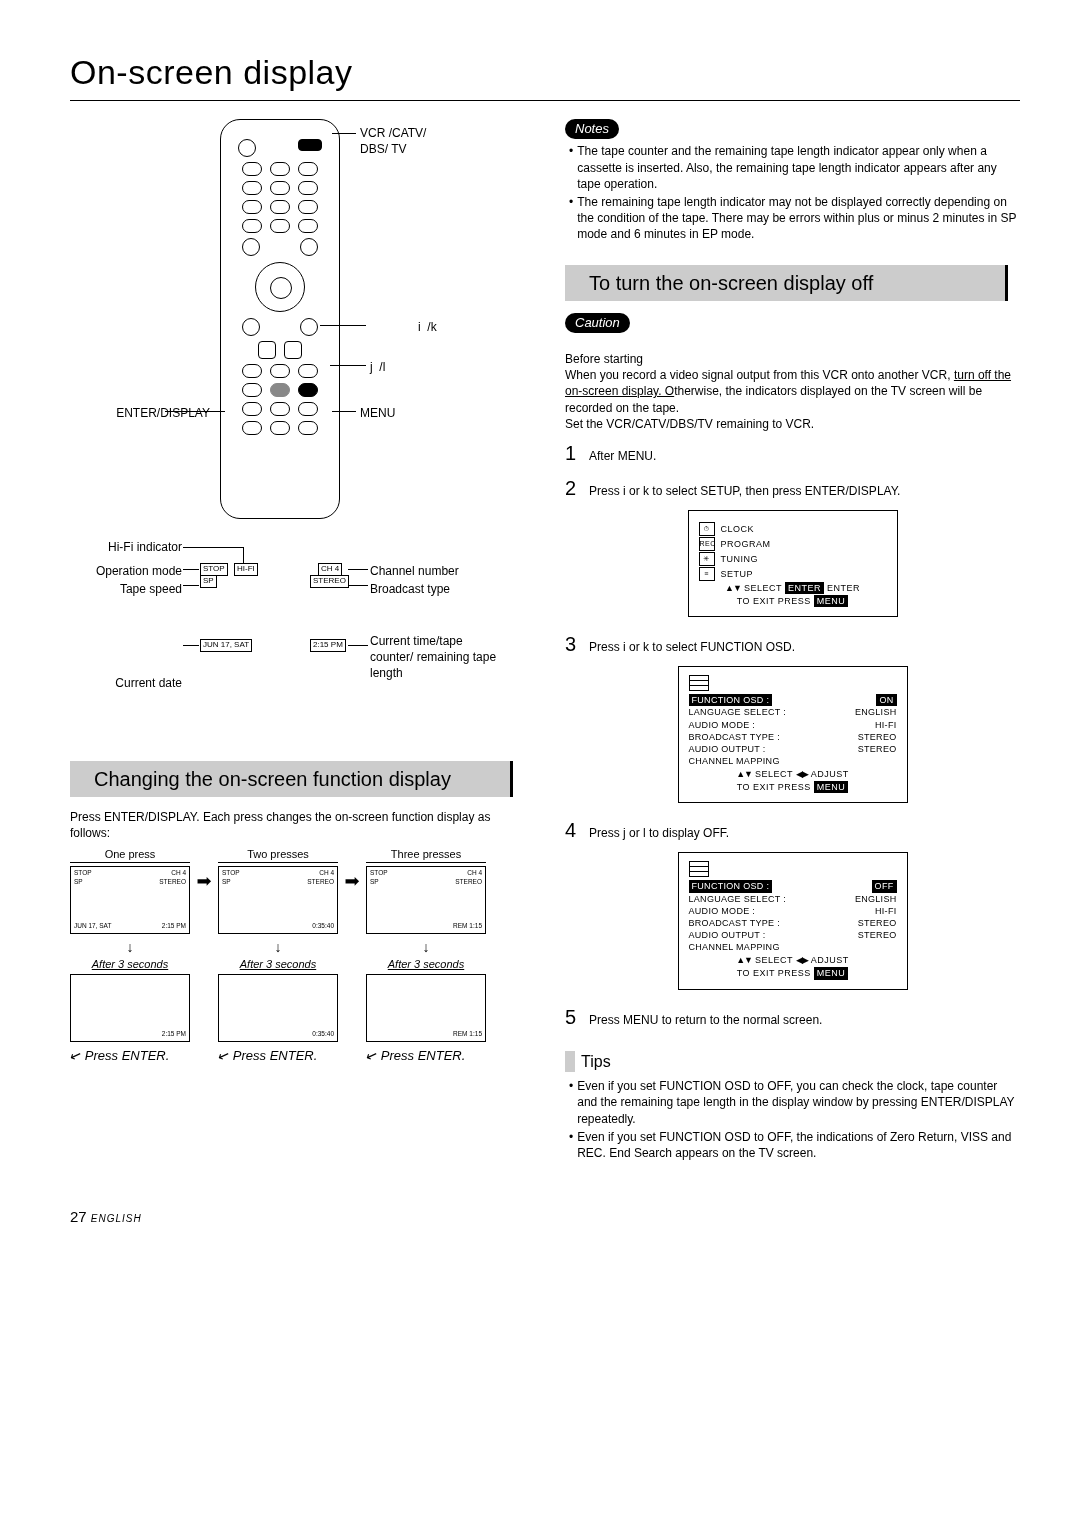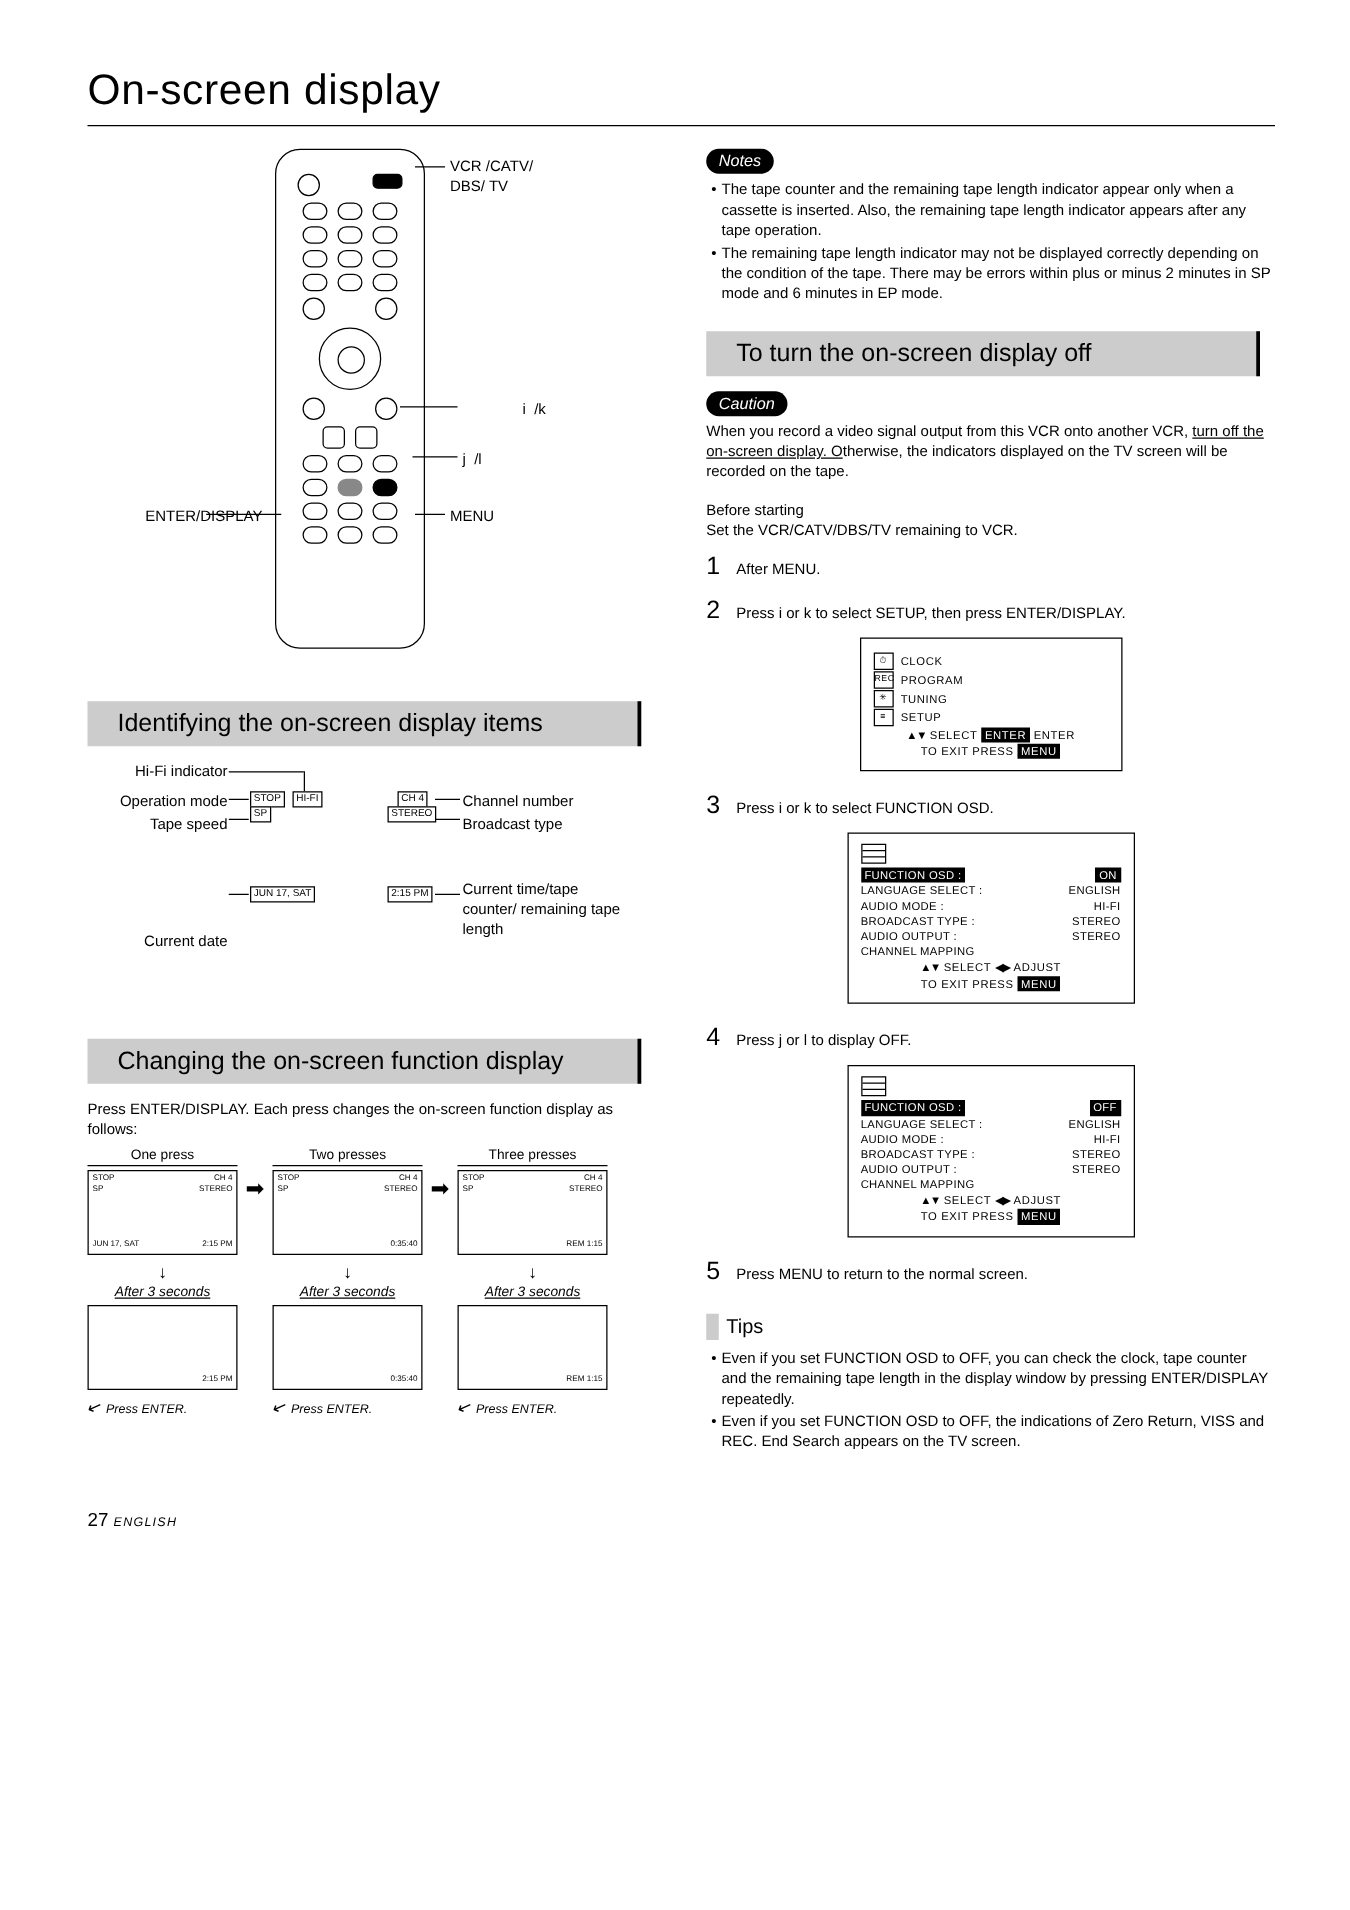--- a/index.html
+++ b/index.html
@@ -134,21 +134,21 @@
     margin-bottom:4px;
   }
   .tvbox .tl{position:absolute; left:3px; top:2px;}
   .tvbox .tr{position:absolute; right:3px; top:2px; text-align:right;}
   .tvbox .bl{position:absolute; left:3px; bottom:2px;}
   .tvbox .br{position:absolute; right:3px; bottom:2px;}
   .arrow-r{ width:16px; height:68px; display:flex; align-items:center; justify-content:center; font-size:18px;}
   .arrow-d::before{ content:"↓"; font-size:14px; display:block;}
   .arrow-dl::before{ content:"↘"; font-size:14px; display:inline-block; transform: scaleX(-1) rotate(-20deg);}
   .after { font-style: italic; font-size: 11px; text-decoration: underline; margin-bottom:2px;}
-  .press-enter { font-style: italic; font-size: 10px;}
+  .press-enter { font-style: italic; font-size: 13px;}
   .all-off { text-align:center; font-size:12px; margin-top:4px;}
 
   
   .menu-box {
     border:1.5px solid #000; width:210px; margin:6px auto 14px auto;
     padding:10px 10px 8px 10px; font-size:9px; box-sizing:border-box;
     position: relative;
   }
   .menu-box.small { width:230px; padding:8px 10px;}
   .menu-row { display:flex; align-items:center; gap:6px; margin:1px 0; letter-spacing:0.5px;}
@@ -245,21 +245,20 @@
       <div class="lbl-r" style="left:300px; top:240px;">j  /l</div>
       <div class="lead" style="left:260px; top:246px; width:36px;"></div>
 
       <div class="lbl-r" style="left:290px; top:286px;">MENU</div>
       <div class="lead" style="left:262px; top:292px; width:24px;"></div>
 
       <div class="lbl-r" style="left:0px; top:286px; width:140px; text-align:right;">ENTER/DISPLAY</div>
       <div class="lead" style="left:95px; top:292px; width:60px;"></div>
     </div>
 
-    <div class="section-head">Identifying the on-screen display items</div>
 
     <div class="osd-id">
       <div class="lab-l" style="left:0; top:0; width:112px;">Hi-Fi indicator</div>
       <div class="lab-l" style="left:0; top:24px; width:112px;">Operation mode</div>
       <div class="lab-l" style="left:0; top:42px; width:112px;">Tape speed</div>
       <div class="lab-l" style="left:0; top:100px; width:112px;margin-top:36px;">Current date</div>
 
       <div class="box" style="left:130px; top:24px;">STOP</div>
       <div class="box" style="left:164px; top:24px;">HI-FI</div>
       <div class="box" style="left:130px; top:36px;">SP</div>
@@ -348,25 +347,25 @@
         </div>
       <div class="item">
           <span class="dot"></span>
           <span>The remaining tape length indicator may not be displayed correctly depending on the condition of the tape. There may be errors within plus or minus 2 minutes in SP mode and 6 minutes in EP mode.</span>
         </div>
     </div>
 
     <div class="section-head">To turn the on-screen display off</div>
 
     <div class="pill">Caution</div>
+    <div style="margin-top:14px;">Before starting</div>
+
     <div>
       <span>When you record a video signal output from this VCR onto another VCR,  </span><span class="underline-strong">turn off the on-screen display. O</span><span>therwise, the indicators displayed on the TV screen will be recorded on the tape.</span>
     </div>
-
-    <div style="margin-top:14px;">Before starting</div>
     <div>Set the VCR/CATV/DBS/TV remaining to VCR.</div>
 
     <div class="step">
         <span class="step-num">1</span>
         <span>After MENU.</span>
       </div>
     <div class="step">
         <span class="step-num">2</span>
         <span>Press  i   or  k   to select SETUP, then press ENTER/DISPLAY.</span>
       </div>

